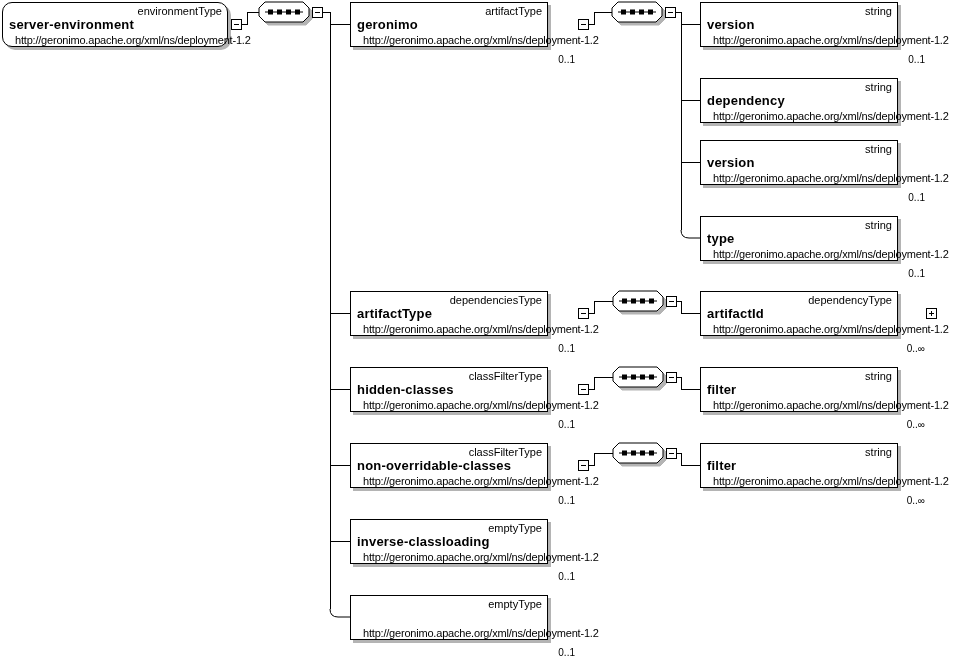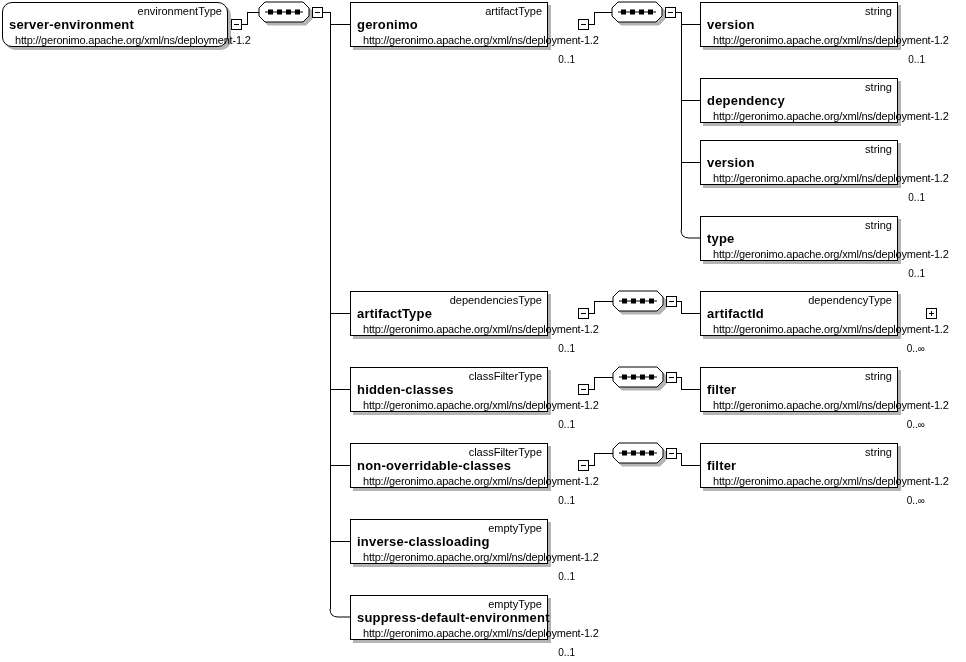--- a/index.html
+++ b/index.html
@@ -97,21 +97,20 @@
 
   <div class="ebox" style="left:350px;top:519px;">
     <div class="etype">emptyType</div>
     <div class="ename">inverse-classloading</div>
     <div class="ens">http://geronimo.apache.org/xml/ns/deployment-1.2</div>
   </div>
   <div class="card" style="left:350px;top:570px;">0..1</div>
 
   <div class="ebox" style="left:350px;top:595px;">
     <div class="etype">emptyType</div>
-    <div class="ename">suppress-default-environment</div>
     <div class="ens">http://geronimo.apache.org/xml/ns/deployment-1.2</div>
   </div>
   <div class="card" style="left:350px;top:646px;">0..1</div>
 
   <div class="seq" style="left:611px;top:1px;">
     <svg width="56" height="26" viewBox="0 0 56 26">
       <path d="M7 1 H45 L51 7 V15 L45 21 H7 L1 15 V7 Z" transform="translate(3,3)" fill="#b4b4b4" stroke="#b4b4b4"></path>
       <path d="M7 1 H45 L51 7 V15 L45 21 H7 L1 15 V7 Z" fill="#fff" stroke="#000"></path>
       <path d="M7 11 H45" stroke="#000"></path>
       <g fill="#000">

